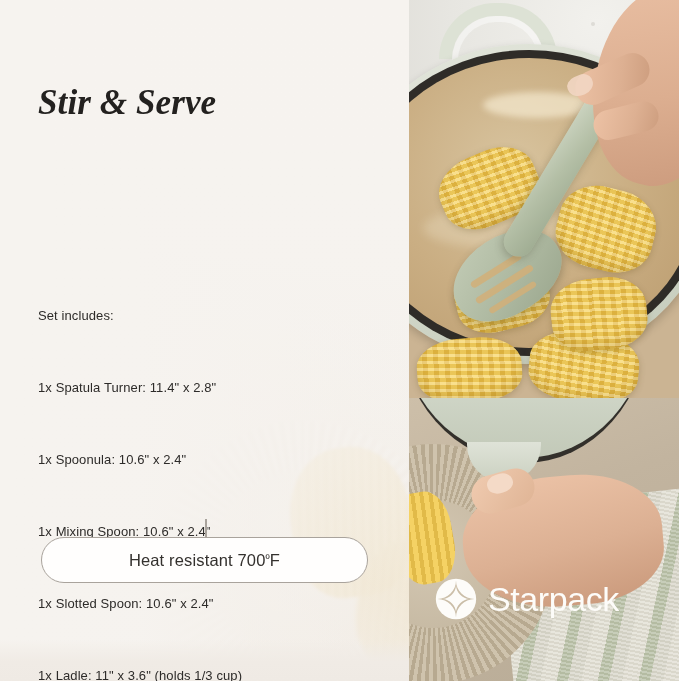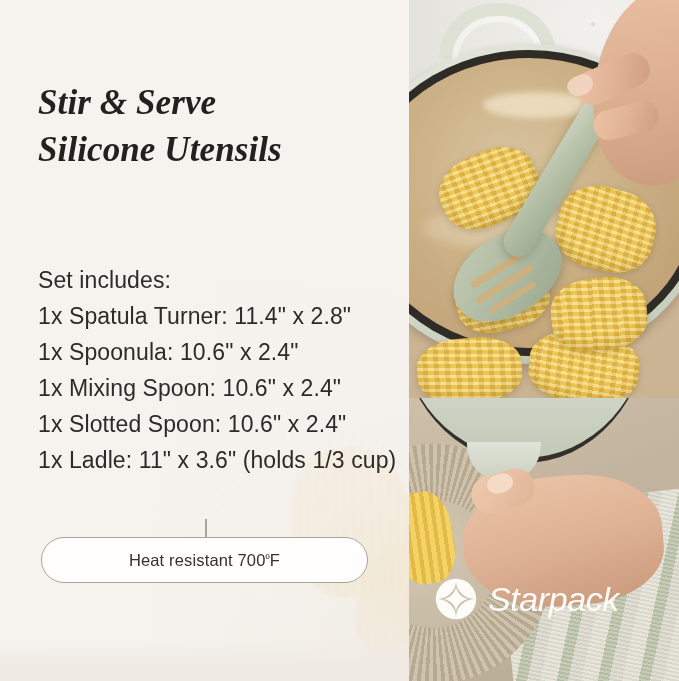--- a/index.html
+++ b/index.html
@@ -180,25 +180,26 @@
   }
 
   .spec-list {
     position: absolute;
     left: 38px;
     top: 262px;
     width: 360px;
   }
   .spec-line {
     font-family: "Liberation Sans", sans-serif;
-    font-size: 23px;
+    font-size: 13px;
     line-height: 36px;
     color: #2d2b29;
     white-space: nowrap;
     letter-spacing: .1px;
+    margin-top: 36px;
   }
   .spec-line.head { }
 
   
   .pills {
     position: absolute;
     left: 41px;
     top: 519px;
     width: 330px;
   }
@@ -547,21 +548,20 @@
     height: 42px;
     flex: 0 0 auto;
   }
   .brand-name {
     font-family: "Liberation Sans", sans-serif;
     font-size: 34px;
     font-weight: 400;
     color: #fdfcf9;
     letter-spacing: -.4px;
     line-height: 1;
-    font-style: italic;
   }
 </style>
 </head>
 <body>
 
 <div id="canvas">
 
   <div class="left-panel">
     <div class="panel-wash"></div>
 
@@ -573,21 +573,20 @@
       <div class="ghost-corn2"></div>
     </div>
     <div class="ghost-veil"></div>
     <div class="ghost-veil2"></div>
     <div class="bottom-fade"></div>
 
     <div class="content">
 
       <div class="title">
         <span class="l1">Stir &amp; Serve</span>
-        <span class="l2">Silicone Utensils</span>
       </div>
 
 
       <div class="spec-list">
         <div class="spec-line head">Set includes:</div>
         <div class="spec-line">1x Spatula Turner: 11.4" x 2.8"</div>
         <div class="spec-line">1x Spoonula: 10.6" x 2.4"</div>
         <div class="spec-line">1x Mixing Spoon: 10.6" x 2.4"</div>
         <div class="spec-line">1x Slotted Spoon: 10.6" x 2.4"</div>
         <div class="spec-line">1x Ladle: 11" x 3.6" (holds 1/3 cup)</div>

